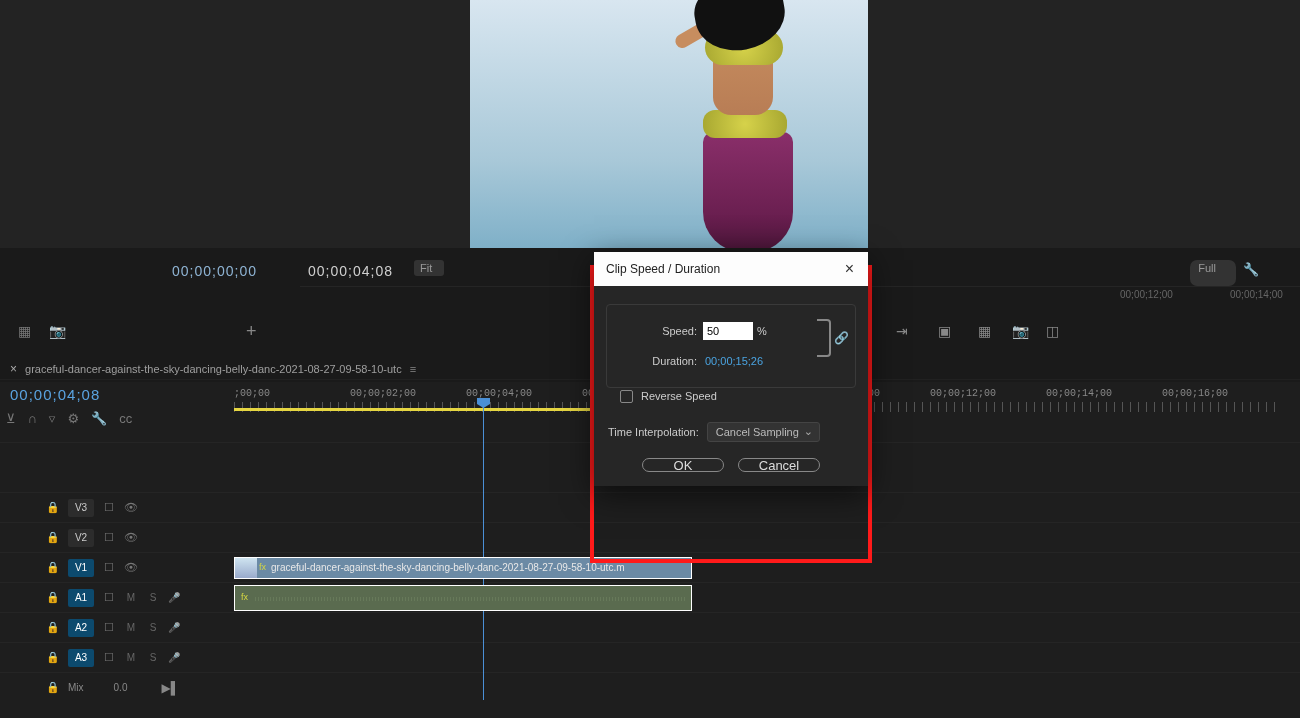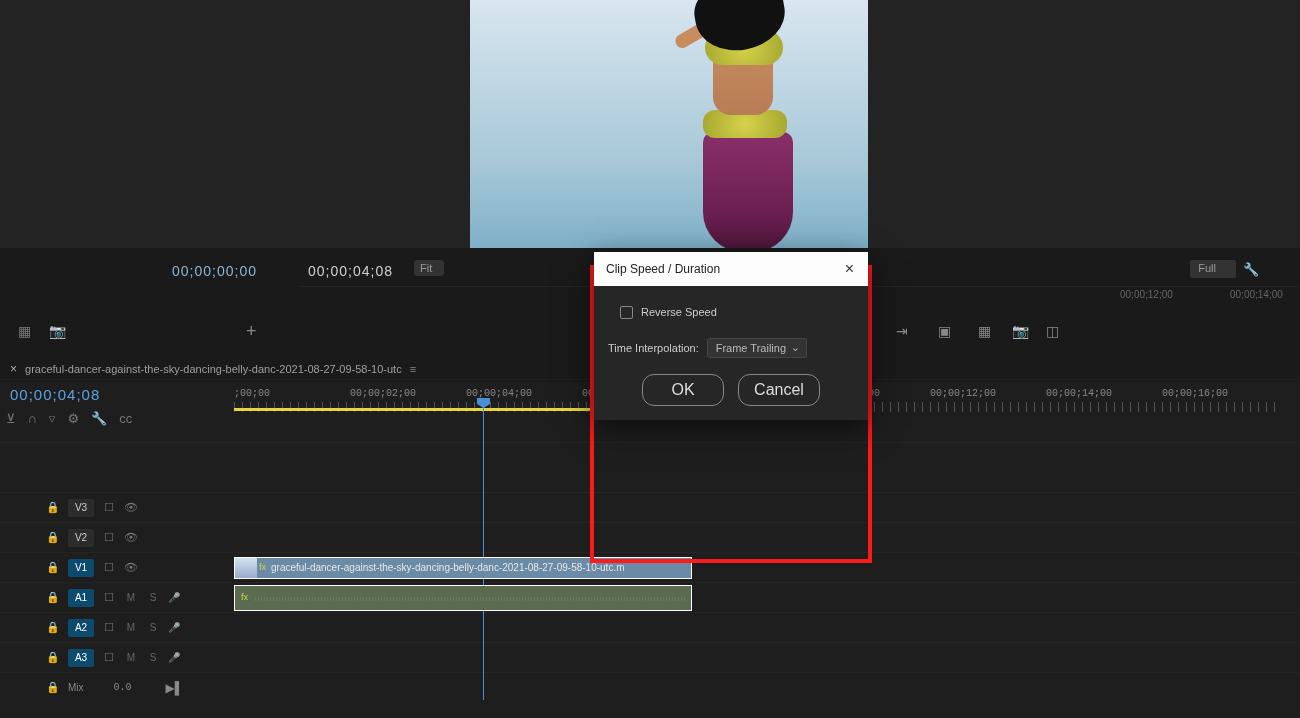--- a/index.html
+++ b/index.html
@@ -15,21 +15,21 @@
   .dancer .top { position: absolute; left: 80px; top: 70px; width: 78px; height: 35px; background: radial-gradient(circle,#d6d24a,#a6a630); border-radius: 20px; }
   .dancer .belt { position: absolute; left: 78px; top: 150px; width: 84px; height: 28px; background: radial-gradient(circle,#d6d24a,#a6a630); border-radius: 12px; }
   .dancer .skirt { position: absolute; left: 78px; top: 172px; width: 90px; height: 120px; background: linear-gradient(180deg,#8a2f6a,#6a1f50 70%,#4a1538); border-radius: 10px 10px 40px 40px; }
   .dancer .arm { position: absolute; left: 48px; top: 65px; width: 50px; height: 14px; background: #c78d5f; border-radius: 8px; transform: rotate(-30deg);}
 
   
   .timecode-row { position: absolute; top: 258px; left: 0; right: 0; height: 26px; display: flex; align-items: center; }
   .tc-left { position: absolute; left: 172px; color: #8fb4d4; font-size: 14px; letter-spacing: 1px; }
   .tc-right { position: absolute; left: 308px; color: #d0d0d0; font-size: 14px; letter-spacing: 1px; }
   .fit-select { position: absolute; left: 414px; top: 2px; background: #333; color: #999; font-size: 11px; padding: 2px 12px 2px 6px; border-radius: 3px; }
-  .quality-select { position: absolute; right: 64px; top: 2px; background: #333; color: #999; font-size: 11px; padding: 2px 20px 4px 8px; border-radius: 2px; }
+  .quality-select { position: absolute; right: 64px; top: 2px; background: #333; color: #999; font-size: 11px; padding: 2px 20px 12px 8px; border-radius: 7px; }
   .wrench-icon { position: absolute; right: 40px; top: 4px; color:#888; font-size: 13px; }
 
   
   .preview-ruler { position: absolute; top: 286px; left: 300px; right: 0; height: 18px; border-top: 1px solid rgba(255,255,255,.05); }
   .preview-ruler .tick { position: absolute; top: 2px; font-size: 10px; color: #666; }
 
   
   .icon-strip { position: absolute; top: 316px; left: 0; right: 0; height: 30px; display: flex; align-items: center; }
   .icon-strip .ic { color: #777; font-size: 14px; margin-left: 18px; }
   .icon-strip .plus { position: absolute; left: 246px; color: #888; font-size: 18px; }
@@ -73,21 +73,21 @@
   .clip-video .thumb { position:absolute; left:0; top:0; width:22px; height:100%; background: linear-gradient(180deg,#cfe4f0,#9ac); }
   .clip-video .fx { position:absolute; left:24px; top:4px; color:#d6d642; font-size:9px;}
   .clip-video .name { position:absolute; left:36px; top:4px; font-size:10px; color:#e8e8e8; white-space:nowrap;}
   .clip-audio { position: absolute; top: 2px; height: 26px; background: #4a5a3f; border: 1px solid #6a7a5f;}
   .clip-audio.sel { border: 1px solid #fff; background:#5a6b4f;}
   .clip-audio .fx { position:absolute; left:6px; top:6px; color:#d6d642; font-size:9px;}
   .clip-audio .wave { position:absolute; left:20px; right:4px; top:11px; height:4px; background: repeating-linear-gradient(90deg,#7a8f6a 0 1px, transparent 1px 3px); opacity:.4;}
 
   .mix-row { height: 30px; display:flex; align-items:center; border-top:1px solid rgba(255,255,255,.03);}
   .mix-row .lbl { margin-left: 72px; color:#888; font-size:10px;}
-  .mix-row .val { margin-left: 30px; color:#888; font-size:10px;font-family:Liberation Mono, monospace;}
+  .mix-row .val { margin-left: 30px; color:#888; font-size:10px;}
   .mix-row .jump { margin-left: 34px; color:#888; font-size:12px;}
 
   
   .dialog-highlight { position: absolute; left: 590px; top: 265px; width: 282px; height: 298px; border: 4px solid #ff1a1a; pointer-events:none; z-index: 49;}
   .dialog { position: absolute; left: 594px; top: 252px; width: 274px; background: #262626; z-index: 50; box-shadow: 0 8px 30px rgba(0,0,0,.6);}
   .dialog-titlebar { height: 34px; background: #fdfdfd; color: #222; display:flex; align-items:center; padding: 0 8px 0 12px; font-size: 12px;}
   .dialog-titlebar .title { flex:1; }
   .dialog-titlebar .close { font-size: 16px; color:#333; cursor:pointer; padding: 0 6px;}
   .dialog-body { padding: 18px 12px 14px 12px; }
   .dialog-group { border: 1px solid #3a3a3a; border-radius: 4px; padding: 14px 12px; position: relative; }
@@ -99,21 +99,21 @@
   .link-bracket { position:absolute; right: 24px; top: 14px; width: 14px; height: 38px; border: 2px solid #888; border-left:none; border-radius: 0 4px 4px 0;}
   .link-icon { position:absolute; right: 6px; top: 26px; color:#aaa; font-size: 12px;}
   .chk-row { display:flex; align-items:flex-start; height: 24px; margin-top: 2px;}
   .chk { width: 13px; height: 13px; border: 1px solid #888; margin-right: 8px; margin-left: 14px; border-radius:2px;}
   .chk-label { color:#ccc; font-size: 11px;}
   .interp-row { display:flex; align-items:center; margin-top: 8px; }
   .interp-label { color:#ccc; font-size:11px; margin-left: 2px;}
   .interp-select { margin-left: 8px; background:#333; border:1px solid #444; color:#bbb; font-size:11px; padding: 3px 20px 3px 8px; border-radius:3px; position:relative;}
   .interp-select::after { content:"⌄"; position:absolute; right:6px; top:2px; color:#aaa;}
   .dlg-buttons { display:flex; justify-content:center; gap: 14px; margin-top: 16px;}
-  .dlg-btn { width: 82px; height: 32px; border: 1px solid #888; border-radius: 12px; background:transparent; color:#ddd; font-size:16px; display:flex;align-items:center;justify-content:center; cursor:pointer;}
+  .dlg-btn { width: 82px; height: 14px; border: 1px solid #888; border-radius: 12px; background:transparent; color:#ddd; font-size:13px; display:flex;align-items:center;justify-content:center; cursor:pointer;}
 </style>
 </head>
 <body>
 
 <div class="monitor-area">
   <div class="preview-frame">
     <div class="dancer">
       <div class="skirt"></div>
       <div class="belt"></div>
       <div class="torso"></div>
@@ -275,29 +275,42 @@
 </div>
 
 <div class="dialog-highlight"></div>
 
 <div class="dialog">
   <div class="dialog-titlebar">
     <span class="title">Clip Speed / Duration</span>
     <span class="close">×</span>
   </div>
   <div class="dialog-body">
+    <div class="dialog-group">
+      <div class="dlg-row">
+        <span class="dlg-label">Speed:</span>
+        <input class="speed-input" value="50" style="">
+        <span class="pct">%</span>
+      </div>
+      <div class="dlg-row" style="margin-top:6px;">
+        <span class="dlg-label">Duration:</span>
+        <span class="duration-val">00;00;15;26</span>
+      </div>
+      <div class="link-bracket"></div>
+      <span class="link-icon">🔗</span>
+    </div>
 
     <div class="chk-row">
       <span class="chk"></span>
       <span class="chk-label">Reverse Speed</span>
     </div>
 
     <div class="interp-row">
       <span class="interp-label">Time Interpolation:</span>
-      <span class="interp-select">Frame Trailing</span>
+      <span class="interp-select">Cancel Sampling</span>
     </div>
 
     <div class="dlg-buttons">
       <span class="dlg-btn">OK</span>
       <span class="dlg-btn">Cancel</span>
     </div>
   </div>
 </div>
 
 </body></html>

